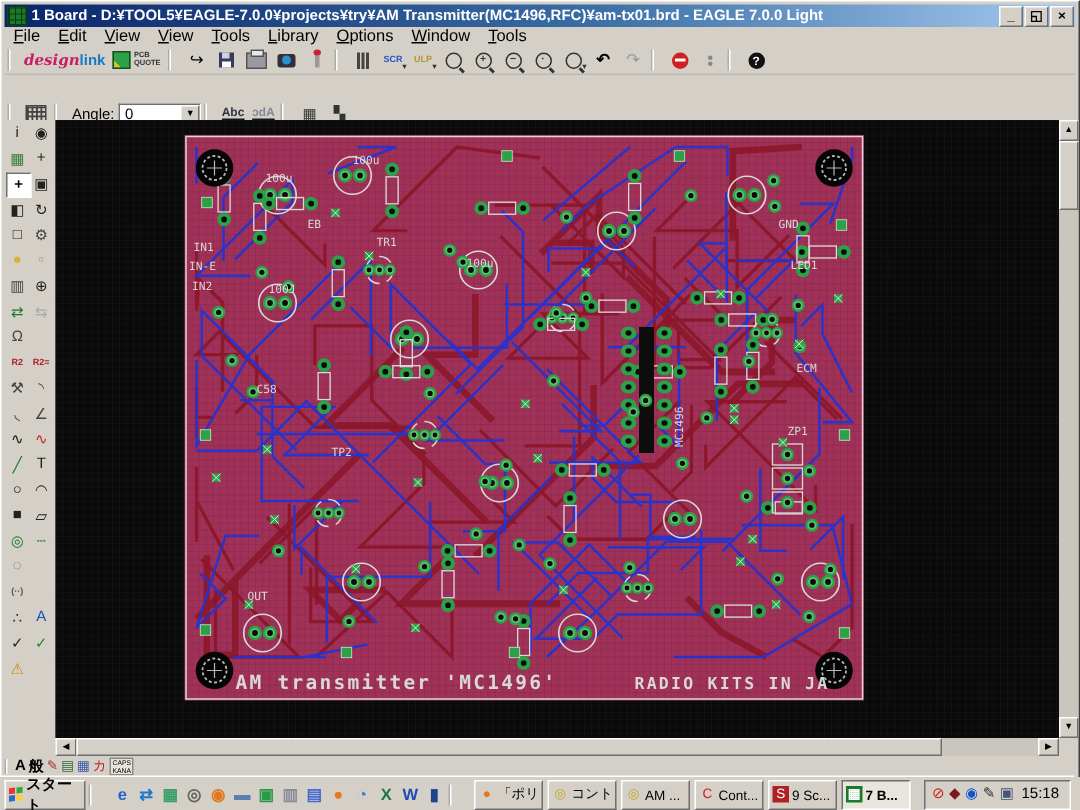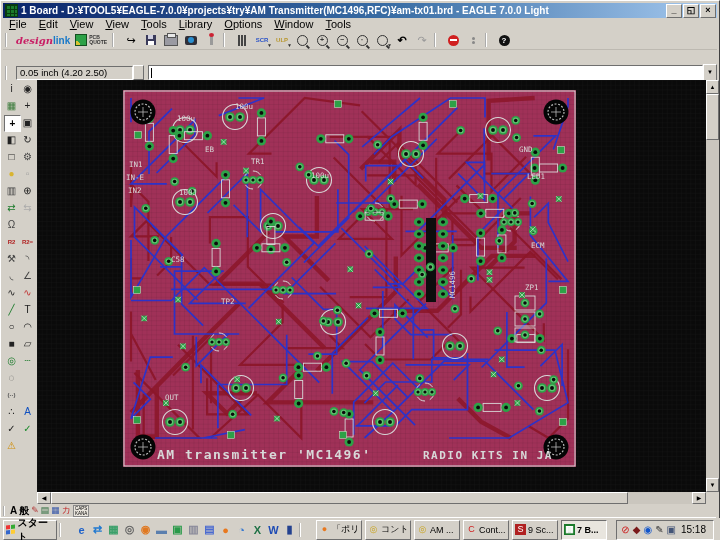--- a/index.html
+++ b/index.html
@@ -232,30 +232,20 @@
         </span>
     <span class="grip"></span>
     <span class="tbtn">
           <span class="patic">▦</span>
         </span>
     <span class="tbtn">
           <span class="patic">▚</span>
         </span>
   </div>
 
-  <div id="coordbar" class="abs">
-    <span class="grip"></span>
-    <span id="coords" class="bev-in">0.05 inch (4.20 2.50)</span>
-    <span style="width:9px;height:13px;" class="bev-out"></span>
-    <span id="cmdwrap" class="bev-in">
-      <span id="caret"></span>
-      <input id="cmdinput" value="" style="">
-    </span>
-    <span id="cmddd" class="bev-out">▼</span>
-  </div>
 
   <div id="palette" class="abs">
         <div class="pal">
           <span style="color: rgb(34, 34, 34);">i</span>
         </div>
         <div class="pal">
           <span style="color: rgb(34, 34, 34);">◉</span>
         </div>
         <div class="pal">
           <span style="color: rgb(58, 122, 58);">▦</span>

